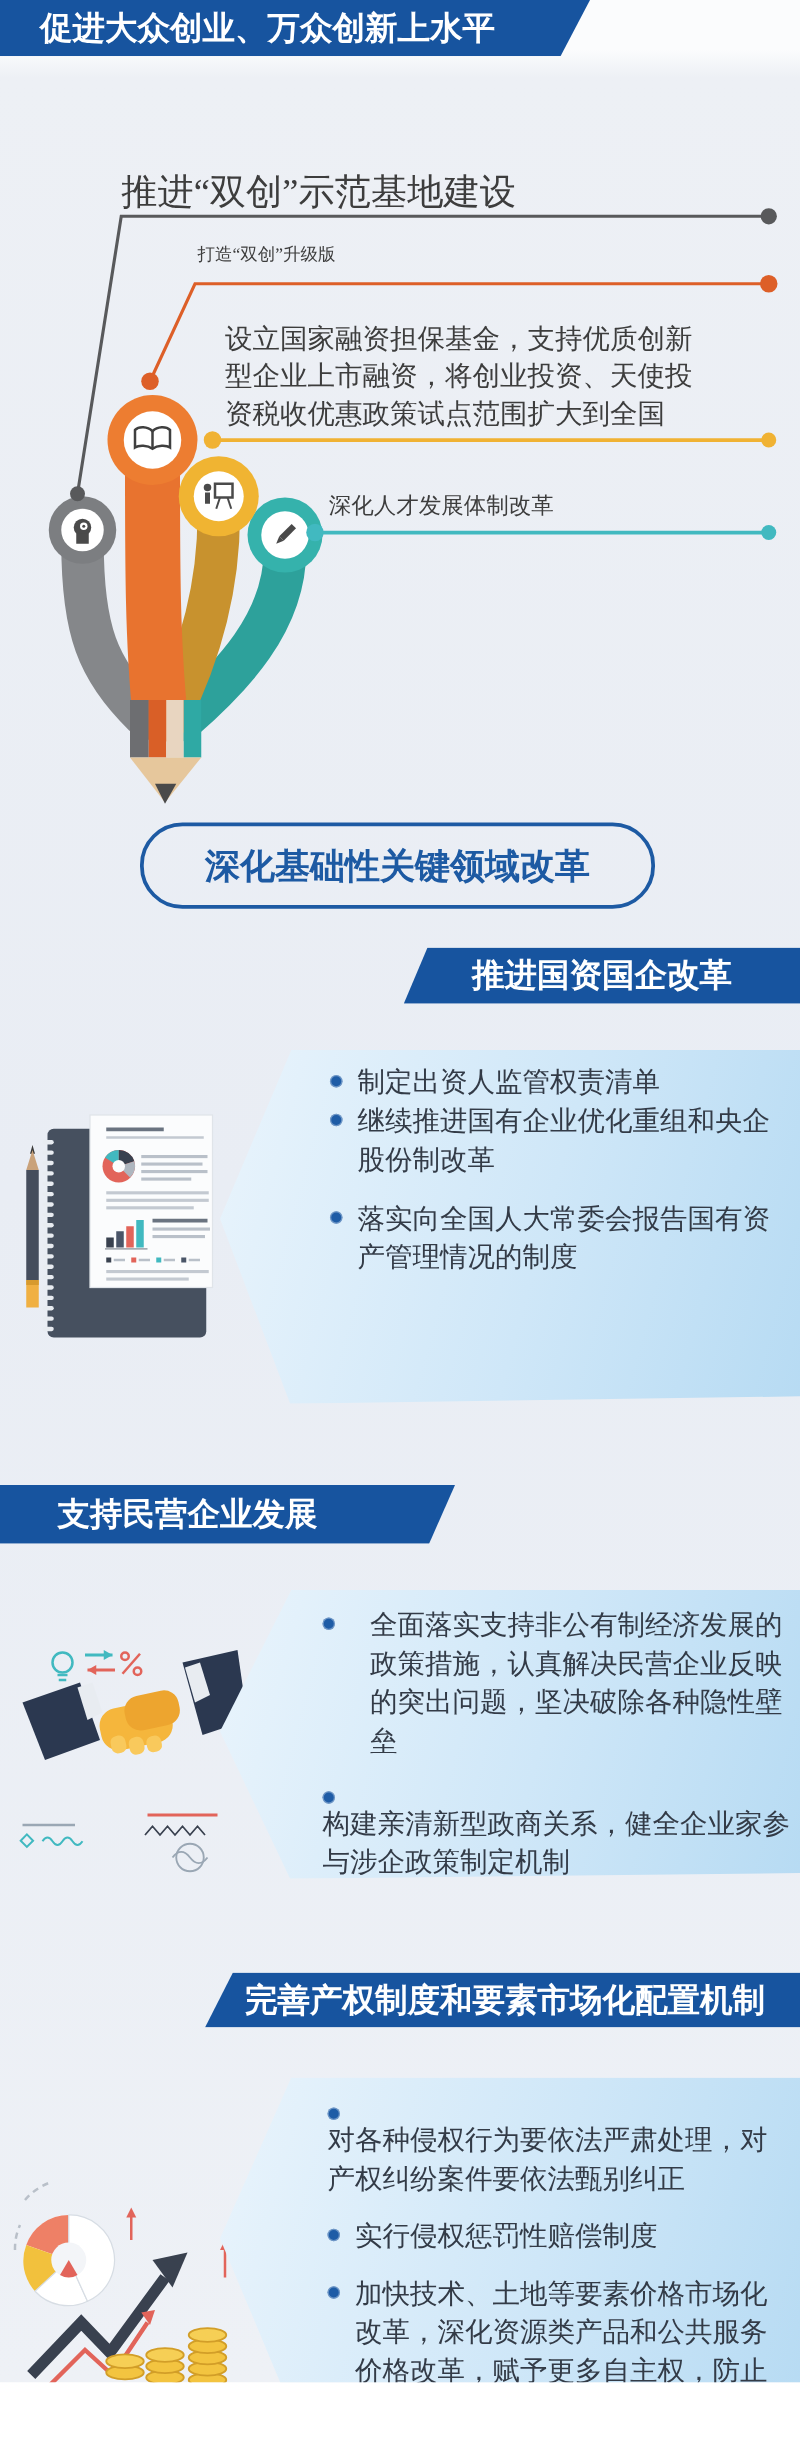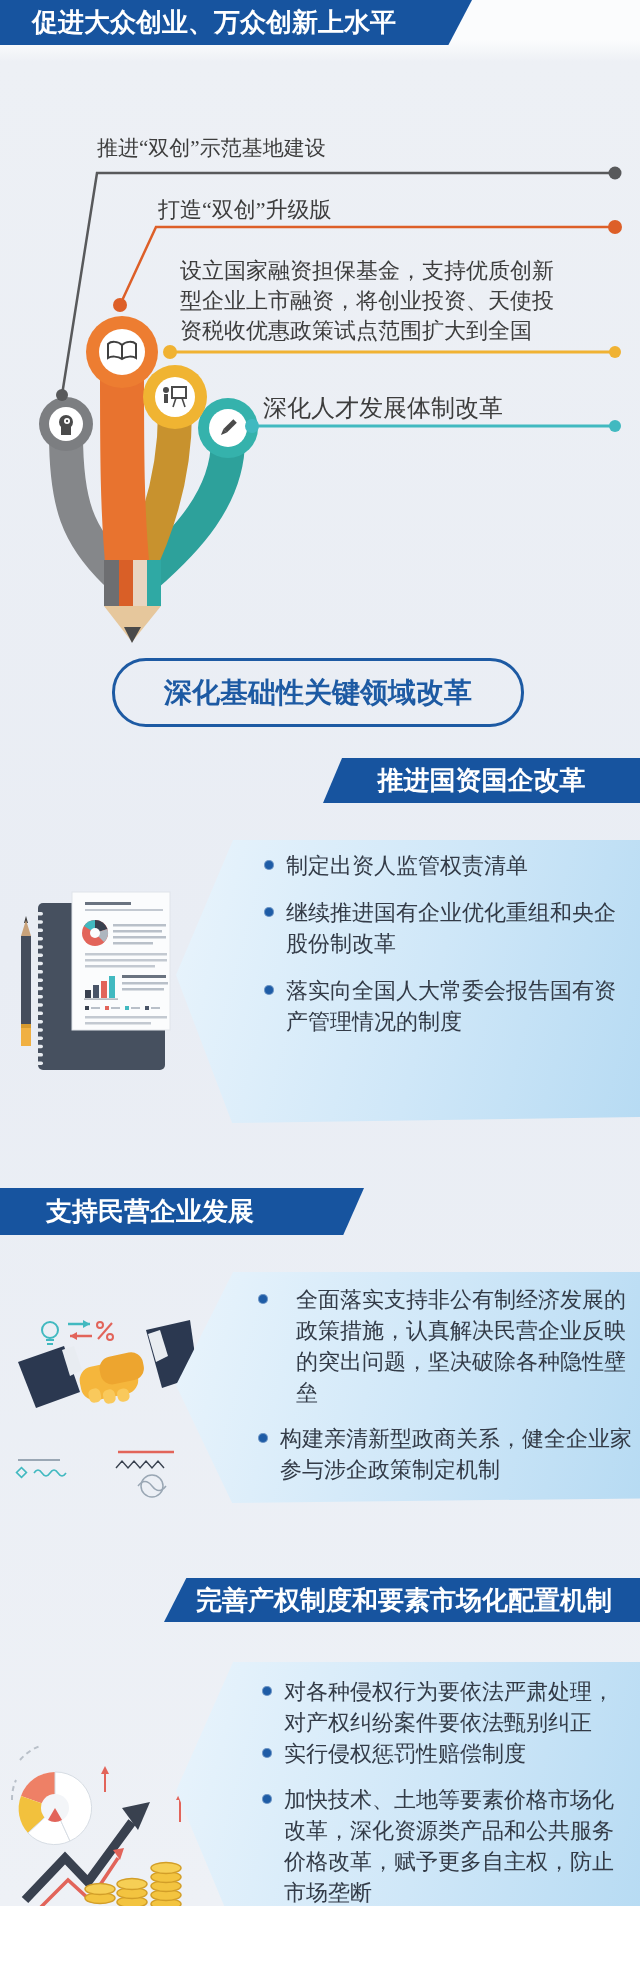--- a/index.html
+++ b/index.html
@@ -114,24 +114,24 @@
       <circle cx="170" cy="352" r="7" fill="#f0b233"></circle>
       <circle cx="615" cy="352" r="6" fill="#f0b233"></circle>
     </g>
     <g>
       <line x1="252" y1="426" x2="615" y2="426" stroke="#41b9c0" stroke-width="3"></line>
       <circle cx="252" cy="426" r="7" fill="#41b9c0"></circle>
       <circle cx="615" cy="426" r="6" fill="#41b9c0"></circle>
     </g>
   </svg>
 
-  <div class="abs label" style="left:97px;top:134px;font-size:21px;">推进“双创”示范基地建设</div>
-  <div class="abs label" style="left:158px;top:195px;font-size:22px;">打造“双创”升级版</div>
+  <div class="abs label" style="left:97px;top:134px;font-size:29px;">推进“双创”示范基地建设</div>
+  <div class="abs label" style="left:158px;top:195px;font-size:14px;">打造“双创”升级版</div>
   <div class="abs para" style="left:180px;top:256px;width:382px;font-size:22px;line-height:30px;">设立国家融资担保基金，支持优质创新型企业上市融资，将创业投资、天使投资税收优惠政策试点范围扩大到全国</div>
-  <div class="abs label" style="left:263px;top:392px;font-size:24px;">深化人才发展体制改革</div>
+  <div class="abs label" style="left:263px;top:392px;font-size:18px;">深化人才发展体制改革</div>
 
   <div class="abs pill" style="left:112px;top:658px;width:406px;height:63px;font-size:28px;">
     <span>深化基础性关键领域改革</span>
   </div>
 
   <div class="abs banner" style="left:323px;top:758px;width:317px;height:45px;justify-content:center;font-size:26px;
               clip-path:polygon(6% 0,100% 0,100% 100%,0 100%);">
     <span>推进国资国企改革</span>
   </div>
 
@@ -203,21 +203,21 @@
         <rect x="135" y="126" width="4" height="4" fill="#4a5568"></rect>
           <rect x="141" y="127" width="9" height="2" fill="#b9c0c9"></rect>
       </g>
       <rect x="75" y="136" width="82" height="2.5" fill="#c3c9d1"></rect>
       <rect x="75" y="142" width="66" height="2.5" fill="#c3c9d1"></rect>
     </g>
   </svg>
 
   <div class="abs panel" style="left:176px;top:840px;width:464px;height:283px;padding:10px 10px 0 88px;box-sizing:border-box;
               clip-path:polygon(12.3% 0,100% 0,100% 97.9%,12.1% 100%,0 47.7%);">
-    <div class="bullet" style="margin-bottom:16px;">
+    <div class="bullet" style="margin-bottom:0;">
       <span class="dot"></span>
       <span class="btext">制定出资人监管权责清单</span>
     </div>
     <div class="bullet" style="margin-bottom:16px;">
       <span class="dot"></span>
       <span class="btext">继续推进国有企业优化重组和央企股份制改革</span>
     </div>
     <div class="bullet">
       <span class="dot"></span>
       <span class="btext">落实向全国人大常委会报告国有资产管理情况的制度</span>
@@ -269,21 +269,21 @@
       <path d="M128,186 q7,-9 14,0 t14,0" stroke="#9aa7b4" stroke-width="1.5"></path>
     </g>
   </svg>
 
   <div class="abs panel" style="left:176px;top:1272px;width:464px;height:231px;padding:12px 8px 0 82px;box-sizing:border-box;
               clip-path:polygon(12.3% 0,100% 0,100% 98%,12.1% 100%,0 49%);">
     <div class="bullet" style="margin-bottom:15px;gap:16px;">
       <span class="dot"></span>
       <span class="btext">全面落实支持非公有制经济发展的政策措施，认真解决民营企业反映的突出问题，坚决破除各种隐性壁垒</span>
     </div>
-    <div class="bullet" style="margin-bottom:15px;">
+    <div class="bullet" style="margin-bottom:15px;flex-direction:column;">
       <span class="dot"></span>
       <span class="btext">构建亲清新型政商关系，健全企业家参与涉企政策制定机制</span>
     </div>
     <div class="bullet">
       <span class="dot"></span>
       <span class="btext">激发和保护企业家精神</span>
     </div>
   </div>
 
   <div class="abs banner" style="left:164px;top:1578px;width:476px;height:44px;padding-left:32px;font-size:26px;
@@ -322,21 +322,21 @@
       <ellipse cx="156" cy="174" rx="15" ry="5.5" fill="#f3c440"></ellipse>
       <ellipse cx="156" cy="165" rx="15" ry="5.5" fill="#f3c440"></ellipse>
       <ellipse cx="156" cy="156" rx="15" ry="5.5" fill="#f3c440"></ellipse>
       <ellipse cx="156" cy="147" rx="15" ry="5.5" fill="#f3c440"></ellipse>
       <ellipse cx="156" cy="138" rx="15" ry="5.5" fill="#f6cf55"></ellipse>
     </g>
   </svg>
 
   <div class="abs panel" style="left:176px;top:1662px;width:464px;height:263px;padding:14px 10px 0 86px;box-sizing:border-box;
               clip-path:polygon(12.3% 0,100% 0,100% 98%,12.1% 100%,0 49%);">
-    <div class="bullet" style="margin-bottom:0;">
+    <div class="bullet" style="margin-bottom:15px;flex-direction:column;">
       <span class="dot"></span>
       <span class="btext">对各种侵权行为要依法严肃处理，对产权纠纷案件要依法甄别纠正</span>
     </div>
     <div class="bullet" style="margin-bottom:15px;">
       <span class="dot"></span>
       <span class="btext">实行侵权惩罚性赔偿制度</span>
     </div>
     <div class="bullet">
       <span class="dot"></span>
       <span class="btext">加快技术、土地等要素价格市场化改革，深化资源类产品和公共服务价格改革，赋予更多自主权，防止市场垄断</span>

